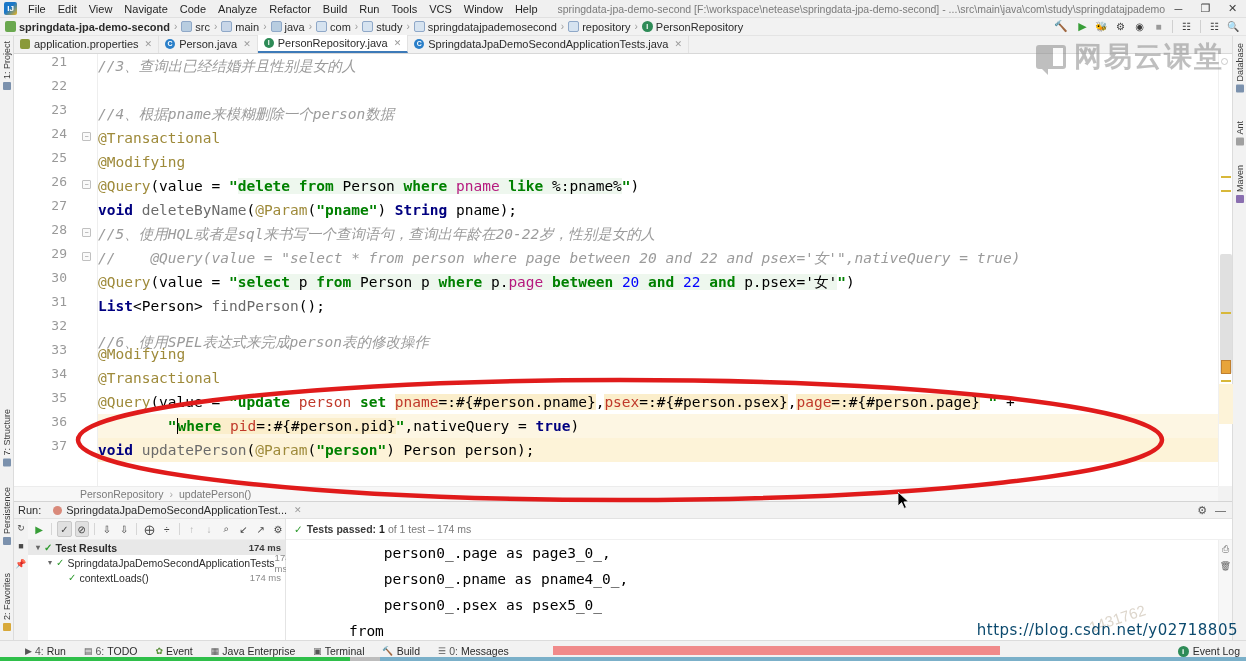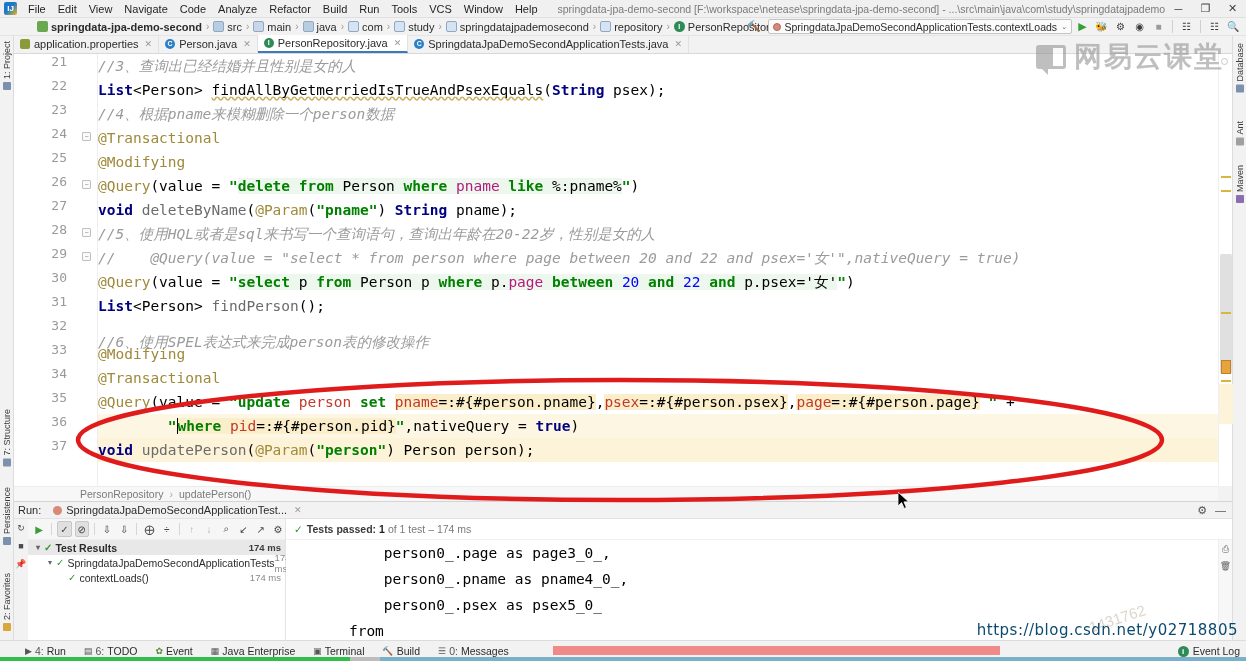--- a/index.html
+++ b/index.html
@@ -38,21 +38,21 @@
     width: 27px; height: 18px; display: flex; align-items: center; justify-content: center;
     font-size: 11px; color: #404040;
   }
 
   
   .navbar {
     position: absolute; top: 18px; left: 0; width: 1246px; height: 18px;
     background: #f2f2f2; display: flex; align-items: center;
     border-bottom: 1px solid #e4e4e4;
   }
-  .crumbs { display: flex; align-items: center; padding-left: 5px; flex: 1; min-width: 0; margin-left: 32px; }
+  .crumbs { display: flex; align-items: center; padding-left: 5px; flex: 1; min-width: 0; }
   .crumb { display: flex; align-items: center; font-size: 11px; white-space: nowrap; }
   .crumb .cico {
     width: 11px; height: 11px; margin-right: 3px; display: inline-block;
     border-radius: 2px; flex: none;
   }
   .cico.proj { background: #6aa84f; }
   .cico.folder { background: #c8d6e8; border: 1px solid #8fa8c8; }
   .cico.folder.src { background: #b8cde0; }
   .cico.java-pkg { background: #d6e3f0; border: 1px solid #8fa8c8; }
   .cico.iface {
@@ -401,25 +401,20 @@
       </div>
       <span class="crumb-sep">›</span>
       <div class="crumb">
         <span class="cico iface">I</span>
         <span>PersonRepository</span>
       </div>
     </div>
 
     <div class="run-widget">
       <span class="hammer">🔨</span>
-      <div class="run-config">
-        <span class="dot"></span>
-        <span>SpringdataJpaDemoSecondApplicationTests.contextLoads</span>
-        <span class="chev">⌄</span>
-      </div>
       <div class="tbtn play">▶</div>
       <div class="tbtn bug">🐝</div>
       <div class="tbtn">⚙</div>
       <div class="tbtn">◉</div>
       <div class="tbtn stop">■</div>
       <div class="tbar-sep"></div>
       <div class="tbtn">☷</div>
       <div class="tbar-sep"></div>
       <div class="tbtn">☷</div>
       <div class="tbtn">🔍</div>
@@ -508,21 +503,20 @@
       <div class="ln" style="top:384px;">37</div>
 
       <div class="fold" style="top:78px;">−</div>
       <div class="fold" style="top:126px;">−</div>
       <div class="fold" style="top:174px;">−</div>
       <div class="fold" style="top:198px;">−</div>
     </div>
 
     <div class="code-layer">
       <div class="cl t-cmt" style="top:0px;">//3、查询出已经结婚并且性别是女的人</div>
-      <div class="cl t-plain" style="top:24px;"><span class="t-kw">List</span><span class="t-plain">&lt;</span><span class="t-plain">Person</span><span class="t-plain">&gt; </span><span class="t-plain wavy">findAllByGetmerriedIsTrueAndPsexEquals</span><span class="t-plain">(</span><span class="t-kw">String</span><span class="t-plain"> psex);</span></div>
       <div class="cl t-cmt" style="top:48px;">//4、根据pname来模糊删除一个person数据</div>
       <div class="cl t-ann" style="top:72px;">@Transactional</div>
       <div class="cl t-ann" style="top:96px;">@Modifying</div>
       <div class="cl" style="top:120px;"><span class="t-ann">@Query</span><span class="t-plain">(value = </span><span class="t-str">"</span><span class="sql-bg"><span class="t-str">delete from </span><span class="t-plain">Person </span><span class="t-str">where </span><span class="t-pink">pname </span><span class="t-str">like </span><span class="t-plain">%:pname%</span></span><span class="t-str">"</span><span class="t-plain">)</span></div>
       <div class="cl" style="top:144px;"><span class="t-kw">void</span><span class="t-meth"> deleteByName</span><span class="t-plain">(</span><span class="t-ann">@Param</span><span class="t-plain">(</span><span class="t-str">"pname"</span><span class="t-plain">) </span><span class="t-kw">String</span><span class="t-plain"> pname);</span></div>
       <div class="cl t-cmt" style="top:168px;">//5、使用HQL或者是sql来书写一个查询语句，查询出年龄在20-22岁，性别是女的人</div>
       <div class="cl t-cmt" style="top:192px;">//    @Query(value = "select * from person where page between 20 and 22 and psex='女'",nativeQuery = true)</div>
       <div class="cl" style="top:216px;"><span class="t-ann">@Query</span><span class="t-plain">(value = </span><span class="t-str">"</span><span class="sql-bg"><span class="t-str">select </span><span class="t-plain">p </span><span class="t-str">from </span><span class="t-plain">Person p </span><span class="t-str">where </span><span class="t-plain">p.</span><span class="t-pink">page </span><span class="t-str">between </span><span class="t-num">20 </span><span class="t-str">and </span><span class="t-num">22 </span><span class="t-str">and </span><span class="t-plain">p.psex='女'</span></span><span class="t-str">"</span><span class="t-plain">)</span></div>
       <div class="cl t-plain" style="top:240px;"><span class="t-kw">List</span><span class="t-plain">&lt;Person&gt; </span><span class="t-meth">findPerson</span><span class="t-plain">();</span></div>
       <div class="cl t-cmt" style="top:276px;">//6、使用SPEL表达式来完成person表的修改操作</div>

